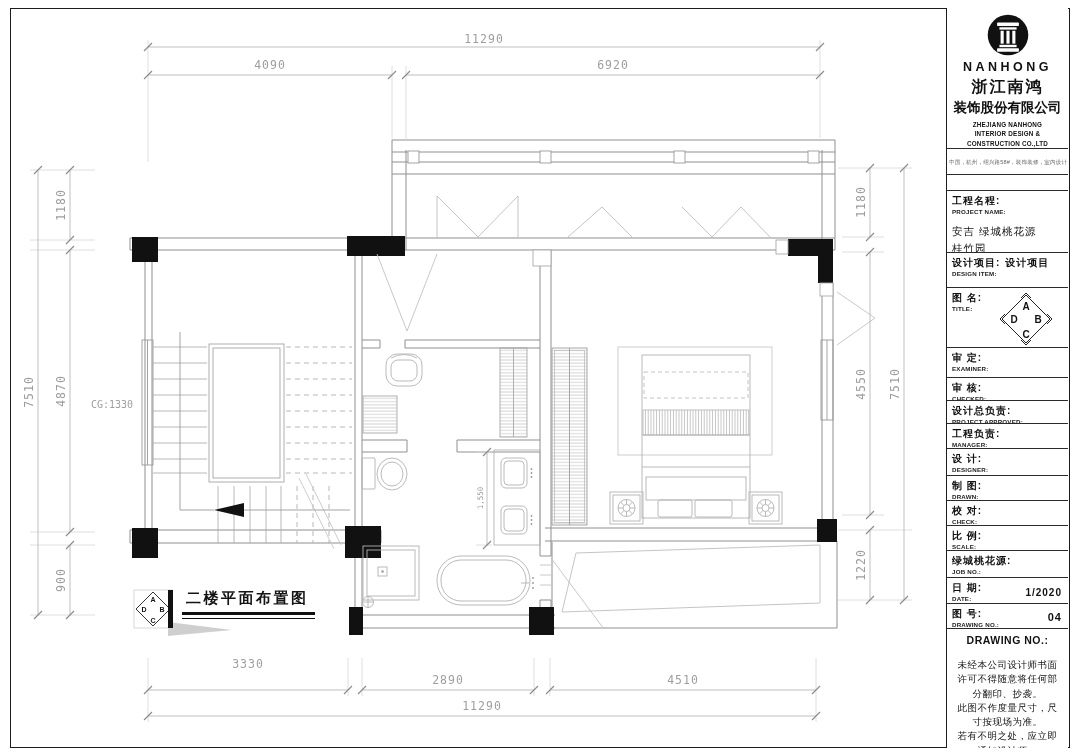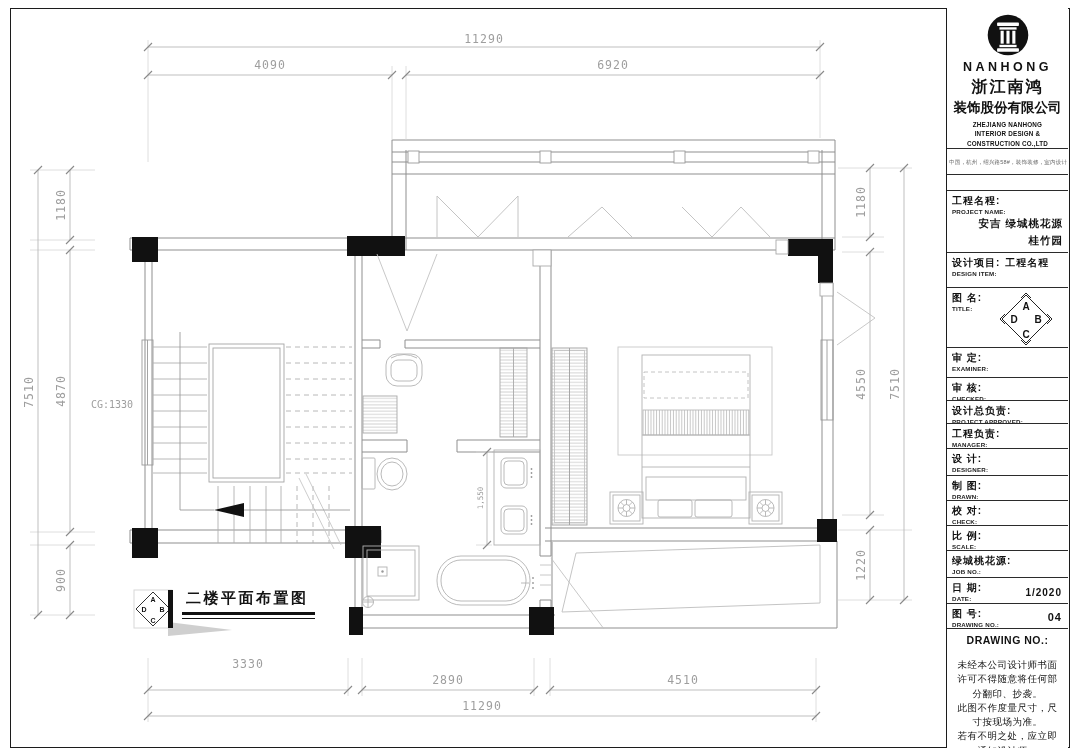--- a/index.html
+++ b/index.html
@@ -24,21 +24,21 @@
 
   .titleblock{position:absolute;left:946px;top:8px;width:122px;height:740px;
               border-left:1.5px solid #1c1c1c;box-sizing:border-box;background:#fff;
               display:flex;flex-direction:column;}
   .tb-row{position:relative;border-top:1px solid #2b2b2b;box-sizing:border-box;
           padding:3px 5px 0 5px;overflow:hidden;}
   .tb-row.first{border-top:none;}
   .cn{font-size:10px;font-weight:bold;color:#111;letter-spacing:1px;line-height:1.3;}
   .cn .cnval{margin-left:5px;letter-spacing:1px;}
   .en{font-size:6.2px;font-weight:bold;color:#222;letter-spacing:0.2px;margin-top:1px;}
-  .val-main{font-size:10.5px;font-weight:bold;color:#111;text-align:right;margin-top:0;
+  .val-main{font-size:10.5px;font-weight:normal;color:#111;text-align:left;margin-top:8px;
             line-height:1.6;letter-spacing:1px;white-space:pre-line;}
   .val-right{position:absolute;right:6px;bottom:5px;font-size:10px;font-weight:bold;
              color:#111;letter-spacing:1px;}
   .val-right.big{font-size:11px;}
   .brand{display:flex;flex-direction:column;align-items:center;padding-top:6px;box-sizing:border-box;}
   .brand-name{font-size:12.5px;font-weight:bold;letter-spacing:3.5px;color:#111;margin-top:2px;}
   .brand-cn1{font-size:16px;font-weight:bold;color:#111;margin-top:3px;letter-spacing:2px;}
   .brand-cn2{font-size:13.5px;font-weight:bold;color:#111;margin-top:1px;}
   .brand-en{font-size:6.3px;font-weight:bold;color:#111;text-align:center;line-height:1.5;margin-top:3px;letter-spacing:0.2px;}
   .tagline{font-size:5.5px;color:#666;text-align:center;line-height:26px;letter-spacing:0.2px;
@@ -271,21 +271,21 @@
     <div class="tb-row" style="height:16px"></div>
 
     <div class="tb-row" style="height:62px">
       <div class="cn">工程名程:</div>
       <div class="en">PROJECT NAME:</div>
       <div class="val-main">安吉 绿城桃花源
 桂竹园</div>
     </div>
 
     <div class="tb-row" style="height:35px">
-      <div class="cn"><span>设计项目:</span><span class="cnval">工程名程</span></div>
+      <div class="cn"><span>设计项目:</span><span class="cnval">设计项目</span></div>
       <div class="en">DESIGN ITEM:</div>
     </div>
 
     <div class="tb-row" style="height:60px">
       <div class="cn">图 名:</div>
       <div class="en">TITLE:</div>
       <svg class="tb-compass" width="56" height="56" viewBox="0 0 56 56">
         <path d="M28,4 L52,28 L28,52 L4,28 Z" fill="none" stroke="#222" stroke-width="1"></path>
         <path d="M23,7 L28,2 L33,7 M49,23 L54,28 L49,33 M23,49 L28,54 L33,49 M7,23 L2,28 L7,33" fill="none" stroke="#222" stroke-width="1"></path>
         <text x="28" y="19" font-size="10" font-weight="bold" text-anchor="middle" fill="#111">A</text>

